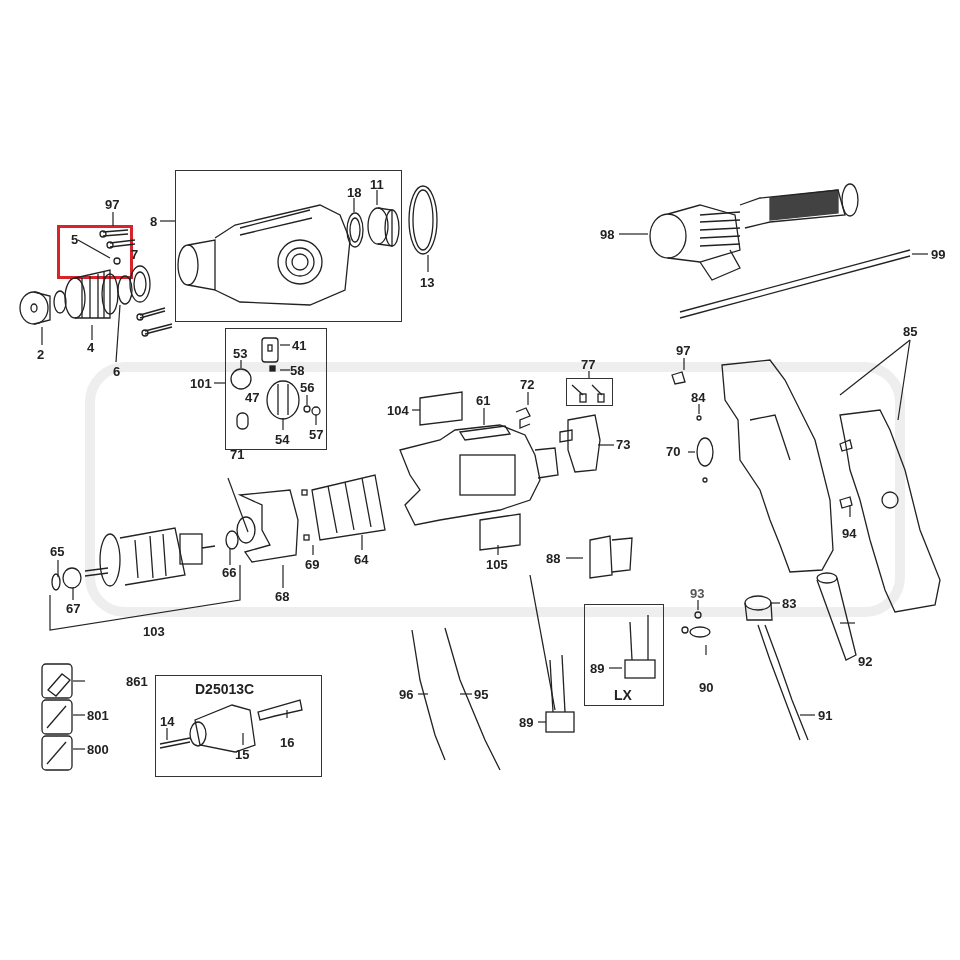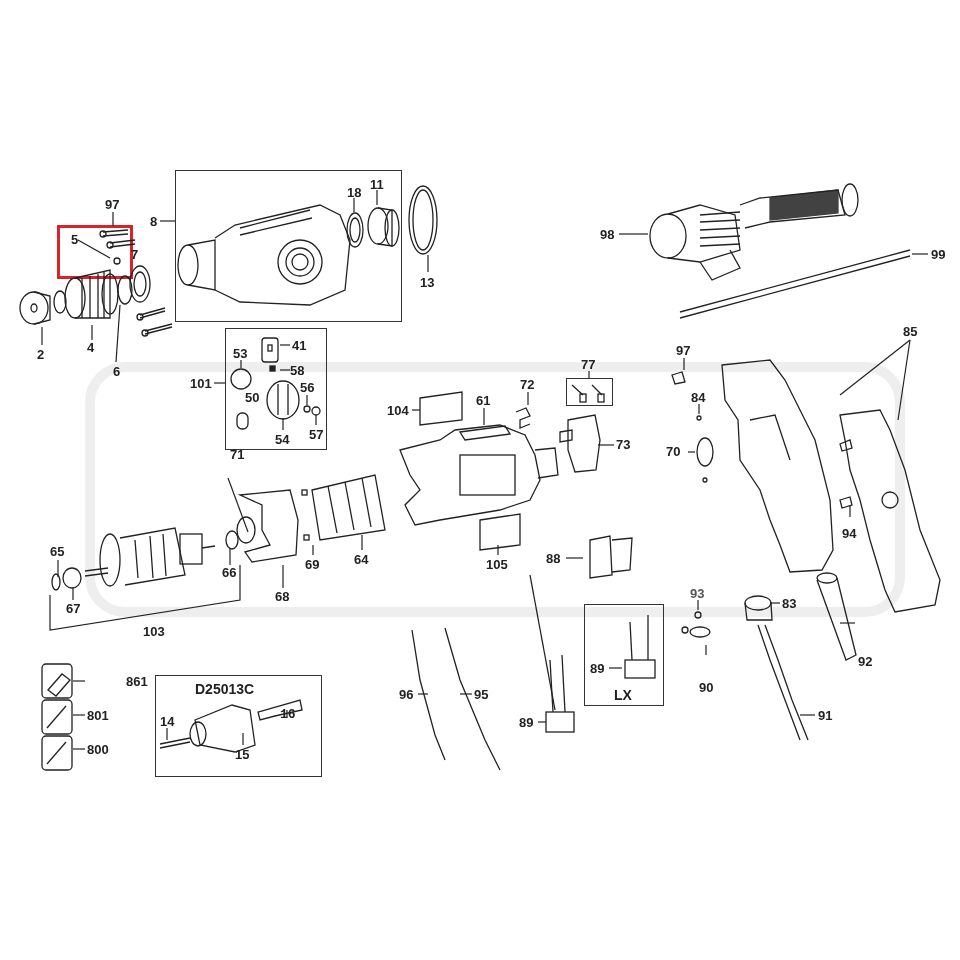--- a/index.html
+++ b/index.html
@@ -290,21 +290,21 @@
   <div class="lbl" style="left:370px;top:178px;">11</div>
   <div class="lbl" style="left:420px;top:276px;">13</div>
   <div class="lbl" style="left:600px;top:228px;">98</div>
   <div class="lbl" style="left:931px;top:248px;">99</div>
   <div class="lbl" style="left:903px;top:325px;">85</div>
   <div class="lbl" style="left:233px;top:347px;">53</div>
   <div class="lbl" style="left:292px;top:339px;">41</div>
   <div class="lbl" style="left:290px;top:364px;">58</div>
   <div class="lbl" style="left:190px;top:377px;">101</div>
   <div class="lbl" style="left:300px;top:381px;">56</div>
-  <div class="lbl" style="left:245px;top:391px;">50</div>
+  <div class="lbl" style="left:245px;top:391px;">47</div>
   <div class="lbl" style="left:275px;top:433px;">54</div>
   <div class="lbl" style="left:309px;top:428px;">57</div>
   <div class="lbl" style="left:387px;top:404px;">104</div>
   <div class="lbl" style="left:476px;top:394px;">61</div>
   <div class="lbl" style="left:520px;top:378px;">72</div>
   <div class="lbl" style="left:581px;top:358px;">77</div>
   <div class="lbl" style="left:616px;top:438px;">73</div>
   <div class="lbl" style="left:676px;top:344px;">97</div>
   <div class="lbl" style="left:691px;top:391px;">84</div>
   <div class="lbl" style="left:666px;top:445px;">70</div>
@@ -326,15 +326,15 @@
   <div class="lbl" style="left:590px;top:662px;">89</div>
   <div class="lbl" style="left:519px;top:716px;">89</div>
   <div class="lbl" style="left:399px;top:688px;">96</div>
   <div class="lbl" style="left:474px;top:688px;">95</div>
   <div class="lbl" style="left:818px;top:709px;">91</div>
   <div class="lbl" style="left:87px;top:675px;margin-left:39px;">861</div>
   <div class="lbl" style="left:87px;top:709px;">801</div>
   <div class="lbl" style="left:87px;top:743px;">800</div>
   <div class="lbl" style="left:160px;top:715px;">14</div>
   <div class="lbl" style="left:235px;top:748px;">15</div>
-  <div class="lbl" style="left:280px;top:708px;font-family:Liberation Mono, monospace;">16</div>
+  <div class="lbl" style="left:280px;top:736px;">16</div>
 
 </div>
 
 </body></html>

